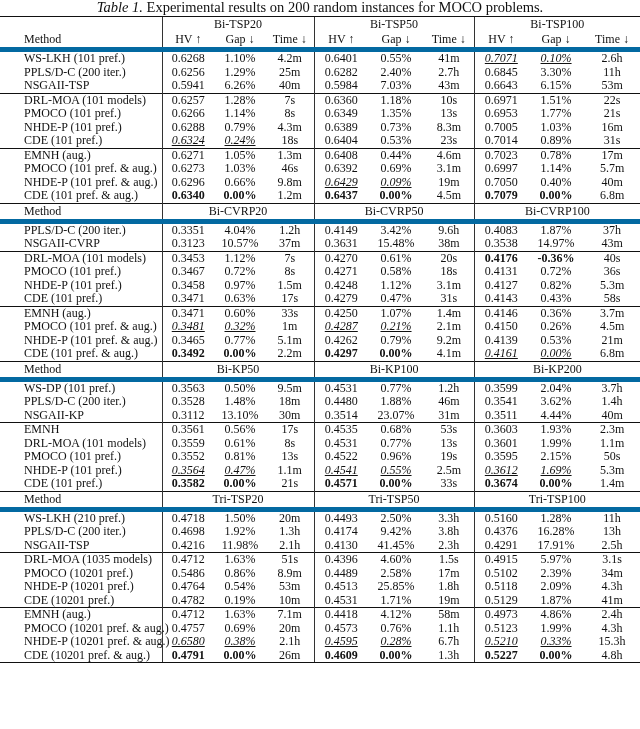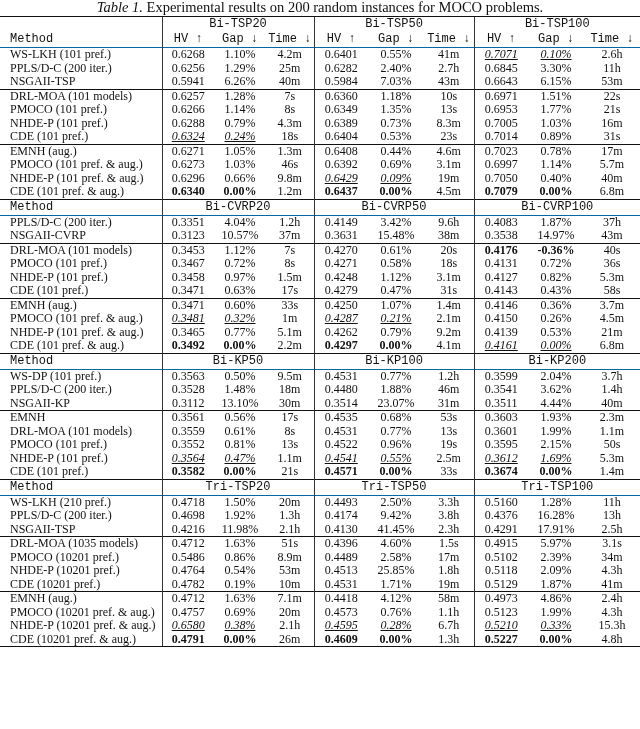--- a/index.html
+++ b/index.html
@@ -1,28 +1,28 @@
 <!DOCTYPE html>
 <html><head>
 <meta charset="utf-8">
 <style>
   html, body { margin: 0; padding: 0; background: #ffffff; }
   body { width: 640px; height: 729px; overflow: hidden; font-family: "Liberation Serif", "DejaVu Serif", serif; color: #111; }
   .caption { text-align: center; font-size: 14.5px; line-height: 18px; height: 18px; margin-top: -2px; white-space: nowrap; }
   .caption i { font-style: italic; }
   table { border-collapse: collapse; width: 640px; font-size: 12px; table-layout: fixed; }
   td { padding: 0; height: 13.5px; line-height: 13.5px; white-space: nowrap; }
-  td.m { padding-left: 10px; text-align: left; }
+  td.m { padding-left: 24px; text-align: left; }
   td.v { text-align: center; }
   td.vl { border-left: 1px solid #333; }
   tr.top td { border-top: 1.6px solid #111; }
-  tr.sep td { border-top: 1px solid #0369a1; margin-left: 8px; }
+  tr.sep td { border-top: 5px solid #0369a1; margin-left: 8px; }
   tr.thick td { border-top: 1.6px solid #111; }
   tr.last td { border-bottom: 1.6px solid #111; }
-  tr.hdr td { height: 15px; line-height: 15px; font-family: Liberation Mono, monospace; }
+  tr.hdr td { height: 15px; line-height: 15px; }
   .b { font-weight: bold; text-align: center; }
   .u { text-decoration: underline; text-underline-offset: 1px; font-style: italic; }
 </style>
 </head>
 <body>
 
 <div class="caption"><i>Table 1.</i><span> Experimental results on 200 random instances for MOCO problems.</span></div>
 
 <table>
   <colgroup>

